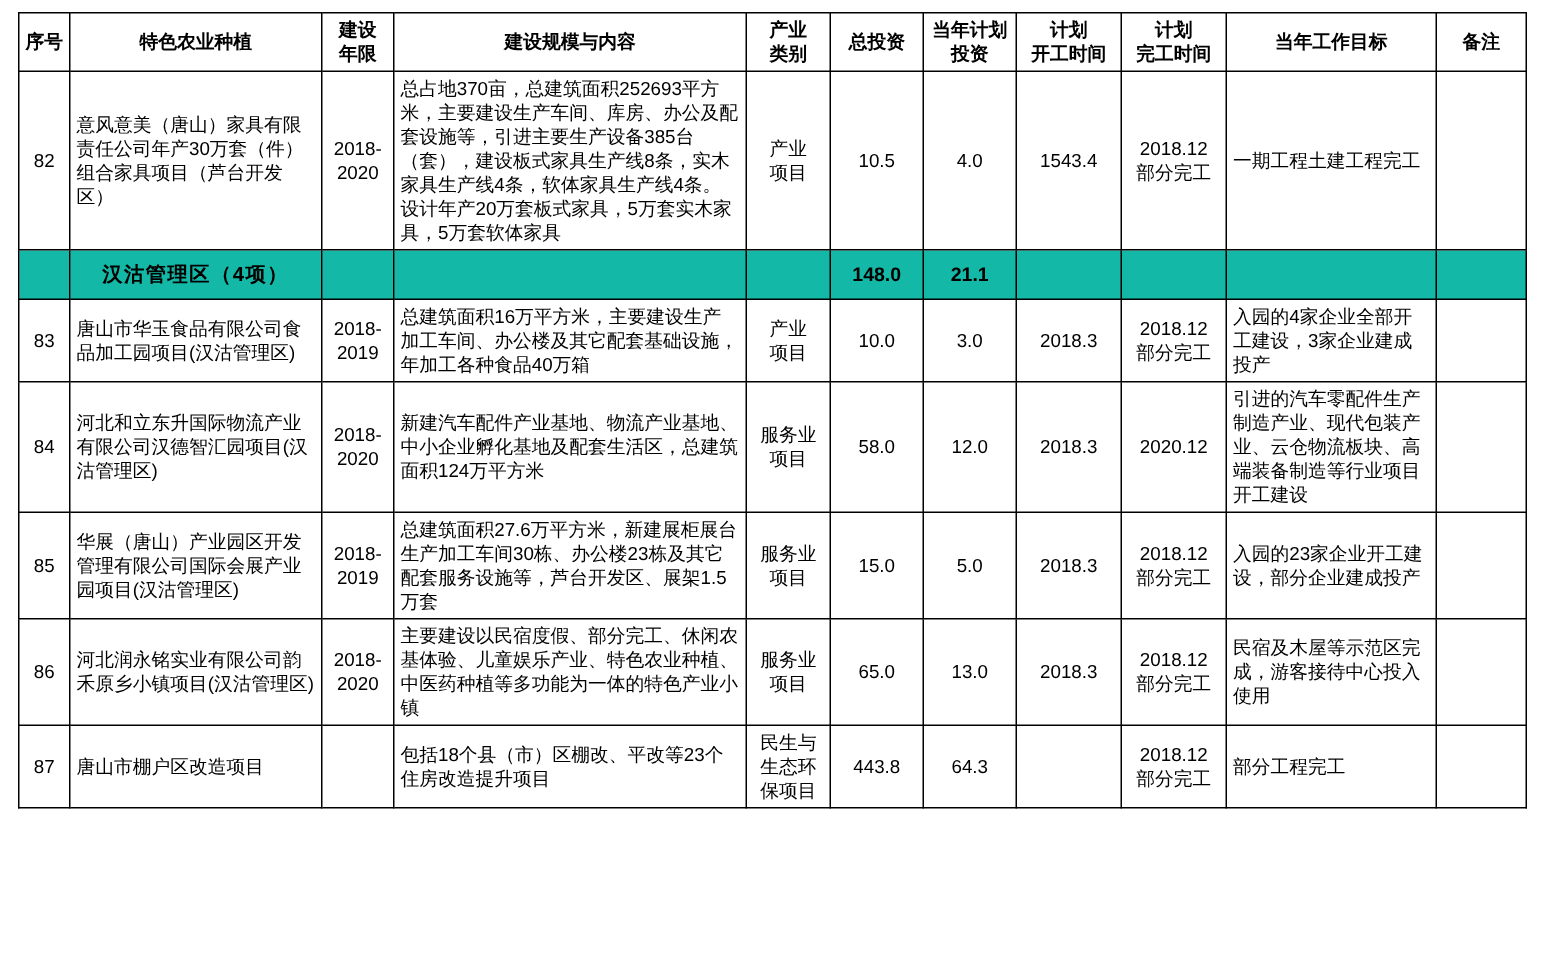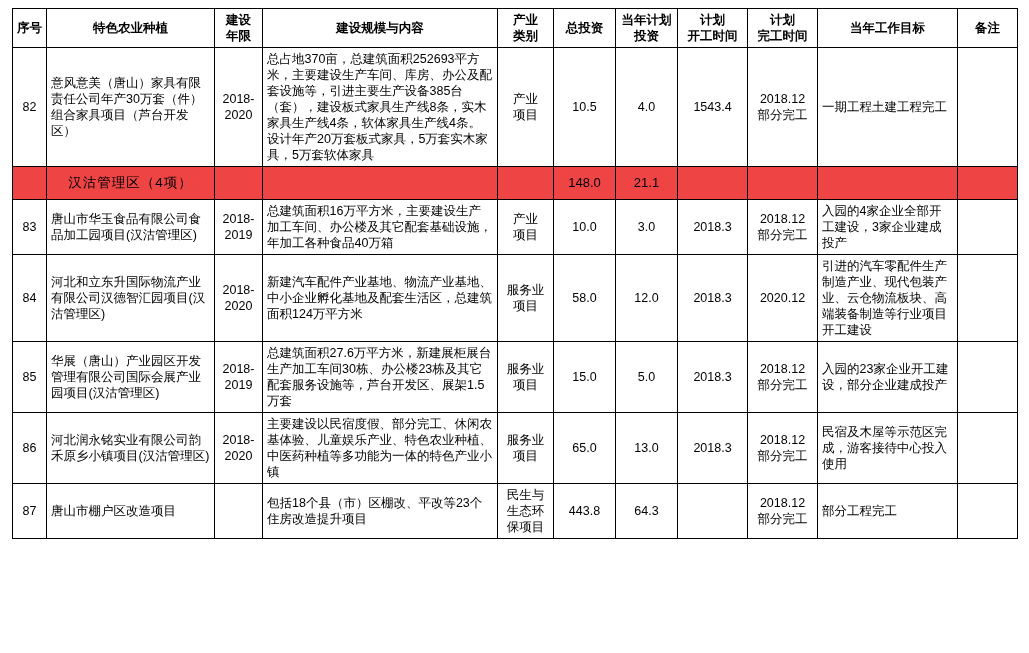--- a/index.html
+++ b/index.html
@@ -50,22 +50,22 @@
   .c-plan    { width: 62px;  text-align: center; }
   .c-start   { width: 70px;  text-align: center; }
   .c-finish  { width: 70px;  text-align: center; font-size: 12px; }
   .c-goal    { width: 140px; }
   .c-remark  { width: 60px;  }
 
   td.center { text-align: center; }
   td.top { vertical-align: top; }
 
   tr.group td {
-    background: #ef4444;
-    font-weight: normal;
+    background: #14b8a6;
+    font-weight: bold;
     height: 26px;
   }
   tr.group td.title {
     text-align: center;
     font-size: 13.5px;
     letter-spacing: 1px;
   }
   tr.group td.num {
     text-align: center;
     font-size: 13px;

